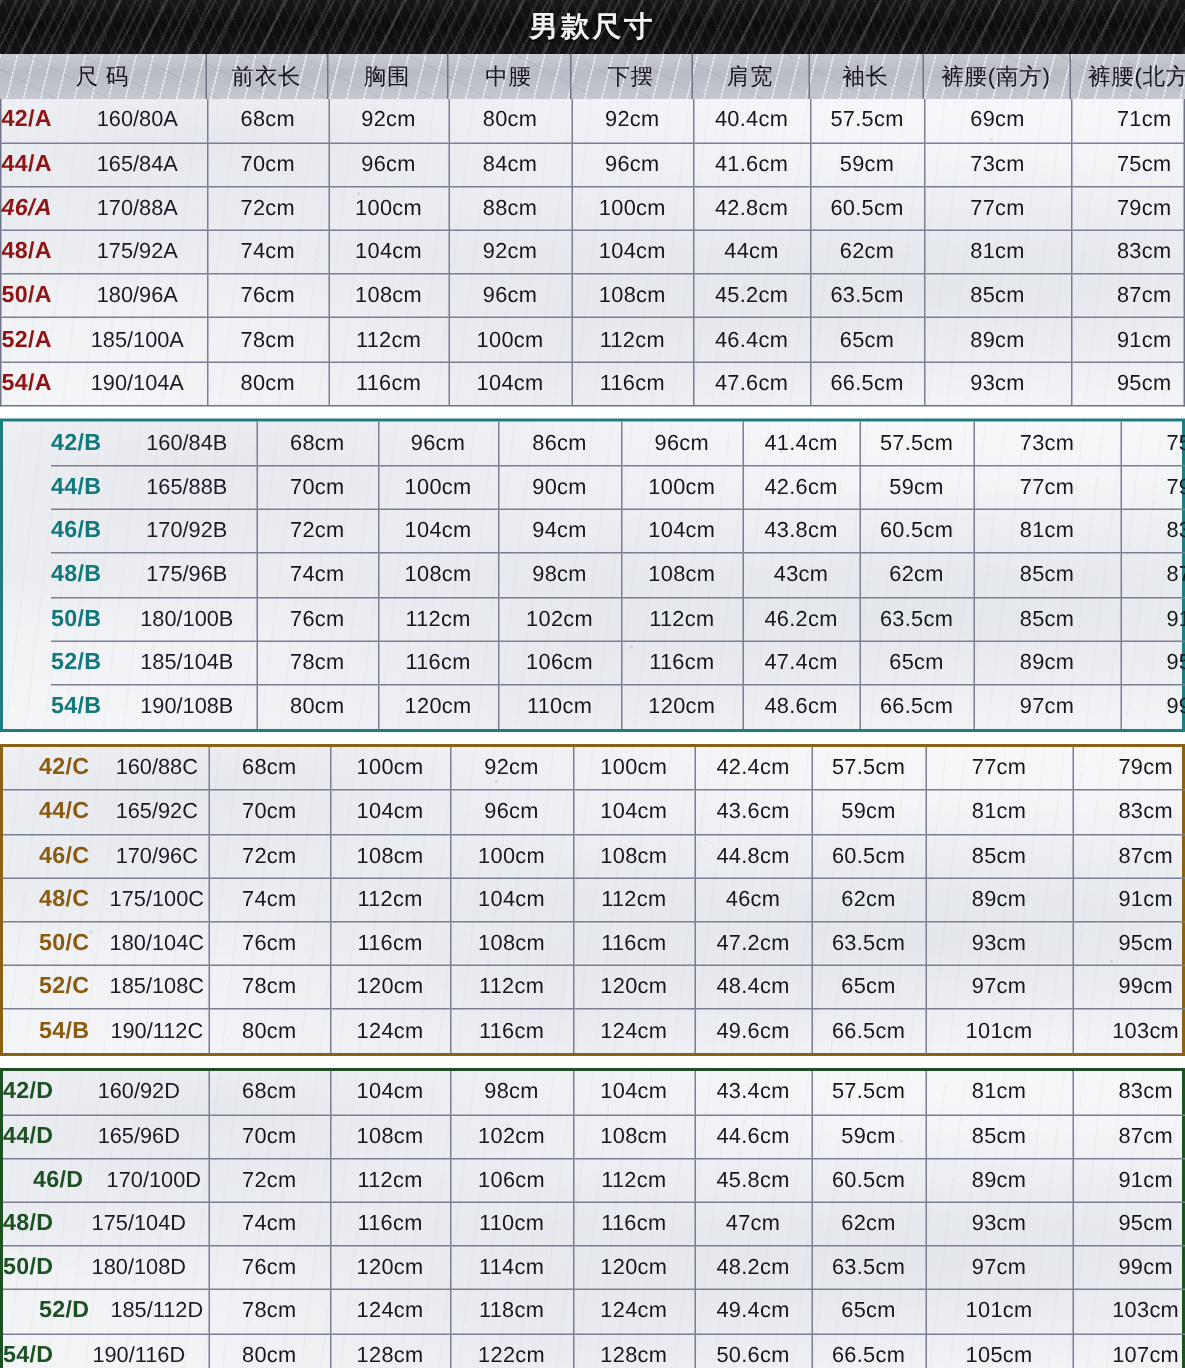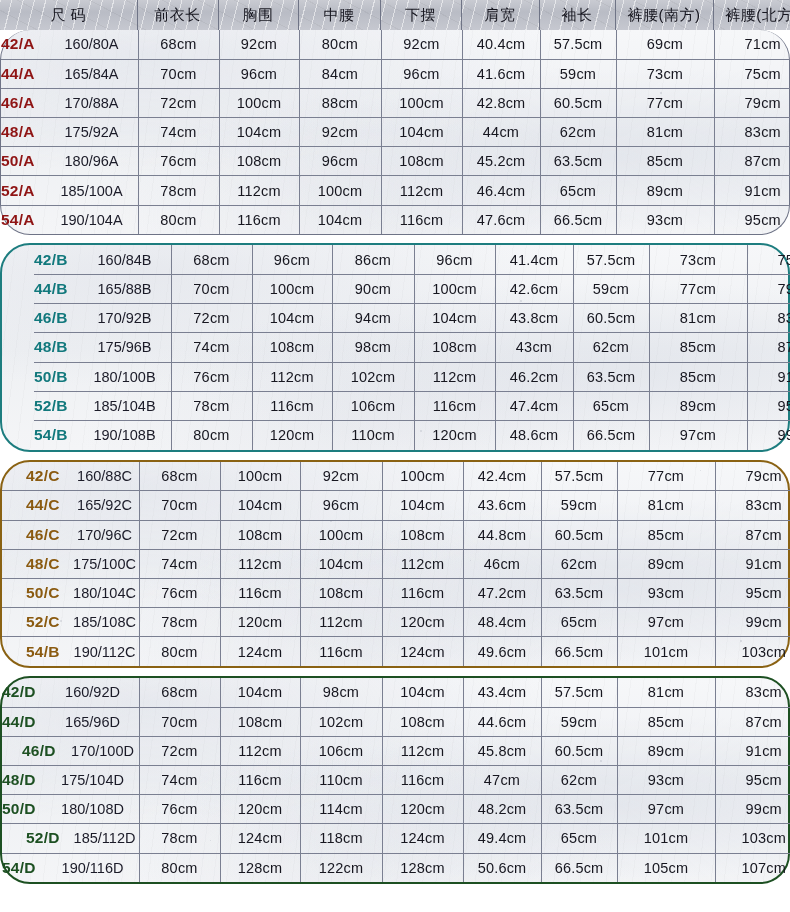--- a/index.html
+++ b/index.html
@@ -112,21 +112,20 @@
     background:
       radial-gradient(ellipse at 18% 12%, rgba(210,214,224,0.40) 0%, rgba(255,255,255,0) 46%),
       radial-gradient(ellipse at 78% 62%, rgba(205,210,222,0.34) 0%, rgba(255,255,255,0) 50%),
       radial-gradient(ellipse at 45% 92%, rgba(214,217,226,0.30) 0%, rgba(255,255,255,0) 45%),
       repeating-linear-gradient(97deg,
         rgba(0,0,0,0.018) 0px,
         rgba(0,0,0,0.018) 1px,
         rgba(0,0,0,0) 1px,
         rgba(0,0,0,0) 13px),
       linear-gradient(180deg,#f6f7f9 0%,#eef0f3 50%,#f4f5f7 100%);
-    border-radius: 30px;
   }
   .block + .block{margin-top:8px;}
   .block-a{border:1px solid #6e7386;border-top:none;}
   .block-b{border:2px solid #1d7d7f;}
   .block-c{border:2px solid #8a6213;}
   .block-d{border:2px solid #1d5022;}
 
   .block table.sz td{
     height:29.2px;
     border-right:1px solid #7a7f91;
@@ -167,20 +166,23 @@
   .val{font-size:14.5px;color:#16161f;letter-spacing:0.2px;}
 
   
   .speck{position:absolute;pointer-events:none;background:rgba(120,125,140,0.22);border-radius:50%;}
 </style>
 </head>
 <body>
 
 <div class="sheet">
 
+  <div class="title-banner">
+    <span class="title-text">男款尺寸</span>
+  </div>
 
   <div class="hdr-wrap">
     <table class="hdr">
       <colgroup>
         <col class="c-size">
           <col class="c-a">
           <col class="c-b">
           <col class="c-c">
           <col class="c-d">
         <col class="c-e">
@@ -247,21 +249,21 @@
               <td><span class="val">84cm</span></td>
               <td><span class="val">96cm</span></td>
               <td><span class="val">41.6cm</span></td>
               <td><span class="val">59cm</span></td>
               <td><span class="val">73cm</span></td>
               <td><span class="val">75cm</span></td>
             </tr>
             <tr>
               <td class="size-cell">
                 <div class="size-inner">
-                  <span class="size-code" style="color: rgb(143, 20, 20);">46/A</span>
+                  <span class="size-code" style="color: rgb(143, 20, 20); font-style: italic;">46/A</span>
                   <span class="size-spec">170/88A</span>
                 </div>
               </td>
               <td><span class="val">72cm</span></td>
               <td><span class="val">100cm</span></td>
               <td><span class="val">88cm</span></td>
               <td><span class="val">100cm</span></td>
               <td><span class="val">42.8cm</span></td>
               <td><span class="val">60.5cm</span></td>
               <td><span class="val">77cm</span></td>

